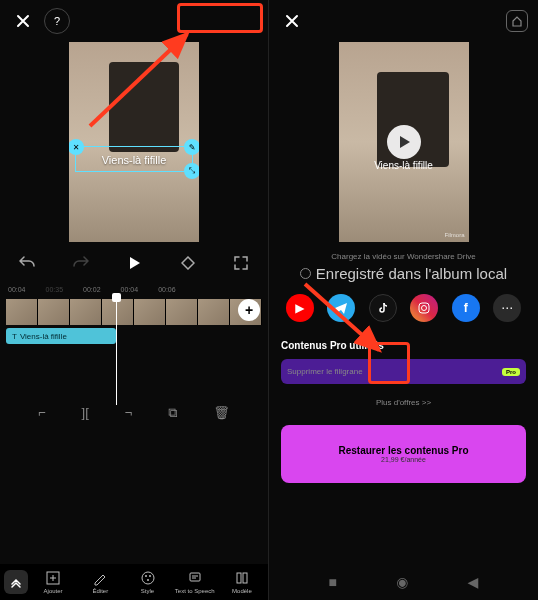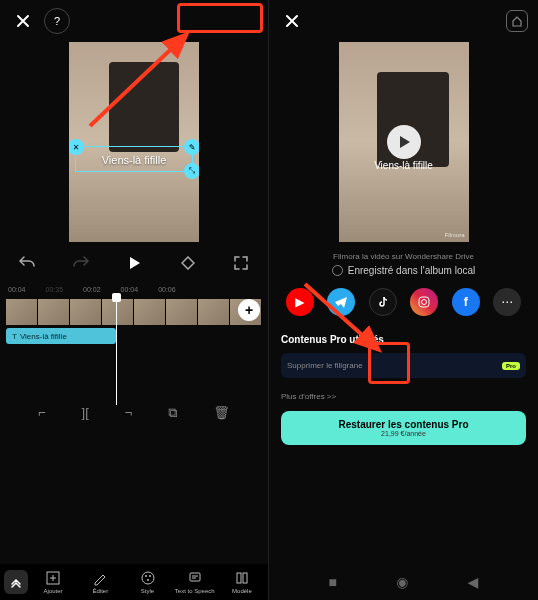--- a/index.html
+++ b/index.html
@@ -35,32 +35,32 @@
 .expand-btn{width:24px;height:24px;background:#2a2a2a;border-radius:6px;display:flex;align-items:center;justify-content:center;color:#fff;cursor:pointer}
 .right .topbar{justify-content:space-between}
 .home-icon{width:22px;height:22px;border:1.5px solid #666;border-radius:6px;display:flex;align-items:center;justify-content:center;cursor:pointer}
 .rpreview{width:130px;height:200px;margin:0 auto 8px;position:relative;background:linear-gradient(180deg,#b8a490,#c9b9a5 50%,#9c8c78);overflow:hidden}
 .rpreview .dark{position:absolute;top:30px;left:38px;width:72px;height:95px;background:#2a2520;border-radius:4px}
 .playcircle{position:absolute;top:50%;left:50%;transform:translate(-50%,-50%);width:34px;height:34px;background:rgba(255,255,255,.9);border-radius:50%;display:flex;align-items:center;justify-content:center;cursor:pointer}
 .playcircle::after{content:'';border-left:10px solid #333;border-top:6px solid transparent;border-bottom:6px solid transparent;margin-left:2px}
 .rtext{position:absolute;top:118px;width:100%;text-align:center;color:#fff;font-size:10px}
 .wm{position:absolute;bottom:4px;right:4px;font-size:6px;color:#fff;opacity:.7}
 .infoline{font-size:8px;color:#888;text-align:center;padding:2px 0}
-.checkline{display:flex;align-items:center;justify-content:center;gap:5px;font-size:10px;color:#ccc;padding:2px 0 8px}
+.checkline{display:flex;align-items:center;justify-content:center;gap:5px;font-size:15px;color:#ccc;padding:2px 0 8px}
 .radio{width:11px;height:11px;border:1.5px solid #888;border-radius:50%}
 .social{display:flex;justify-content:space-around;padding:4px 10px 10px}
 .sico{width:28px;height:28px;border-radius:50%;display:flex;align-items:center;justify-content:center;cursor:pointer;font-size:12px;color:#fff}
 .sico.yt{background:#ff0000}.sico.tg{background:#2aabee}.sico.tk{background:#111;border:1px solid #333}.sico.ig{background:linear-gradient(45deg,#f09433,#e6683c,#dc2743,#cc2366,#bc1888)}.sico.fb{background:#1877f2}.sico.more{background:#2a2a2a}
 .prosection{padding:8px 12px}
 .protitle{font-size:10px;font-weight:700;color:#fff;margin-bottom:8px}
 .prorow{display:flex;gap:8px}
-.probtn{flex:1;background:#0f172a;border-radius:6px;padding:8px 6px;font-size:8px;color:#888;display:flex;align-items:center;justify-content:space-between;cursor:pointer}
+.probtn{flex:1;background:#4c1d95;border-radius:6px;padding:8px 6px;font-size:8px;color:#888;display:flex;align-items:center;justify-content:space-between;cursor:pointer}
 .probadge{background:#c5ff3d;color:#000;font-size:6px;font-weight:700;padding:1px 4px;border-radius:3px}
-.moreoffers{text-align:left;font-size:8px;color:#888;padding:6px 12px;cursor:pointer}
-.restore{margin:4px 12px;background:#5eead4;border-radius:8px;padding:8px;text-align:center;cursor:pointer}
+.moreoffers{text-align:center;font-size:8px;color:#888;padding:6px 12px;cursor:pointer}
+.restore{margin:12px 12px;background:#d946ef;border-radius:8px;padding:20px;text-align:center;cursor:pointer}
 .restore .t1{font-size:10px;font-weight:700;color:#000}
 .restore .t2{font-size:7px;color:#333}
 .navbtns{display:flex;justify-content:space-around;padding:10px 30px;position:absolute;bottom:0;left:0;right:0}
 .navbtns div{color:#666;font-size:14px;cursor:pointer}
 svg{display:block}
 </style>
 </head>
 <body>
 
 <div class="panel left">
@@ -215,21 +215,21 @@
     </div>
   </div>
 
   <div class="rpreview">
     <div class="dark"></div>
     <div class="rtext">Viens-là fifille</div>
     <div class="playcircle"></div>
     <div class="wm">Filmora</div>
   </div>
 
-  <div class="infoline">Filmora la vidéo sur Wondershare Drive</div>
+  <div class="infoline">Chargez la vidéo sur Wondershare Drive</div>
   <div class="checkline">
     <div class="radio"></div>
     <span>Enregistré dans l'album local</span>
   </div>
 
   <div class="social">
     <div class="sico yt">▶</div>
     <div class="sico tg">
         <svg width="14" height="14" viewBox="0 0 14 14">
           <path d="M1 7l12-5-3 11-3-4-3 2z" fill="#fff"></path>

